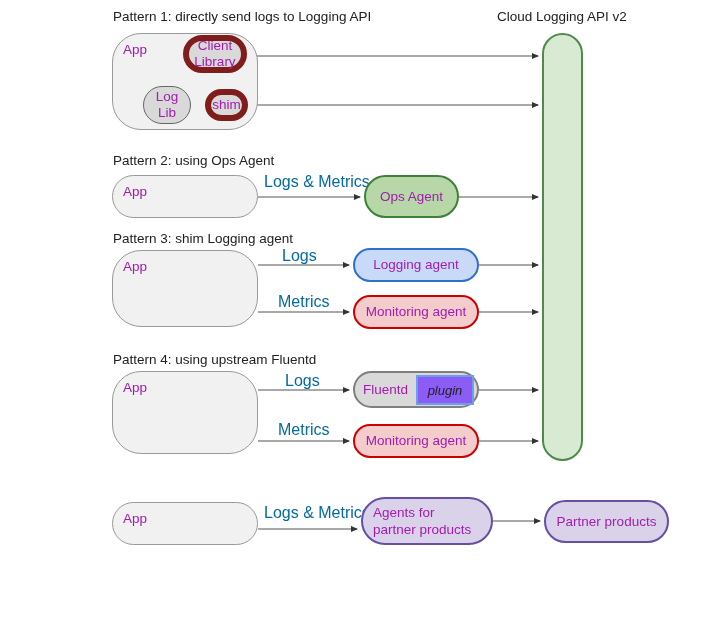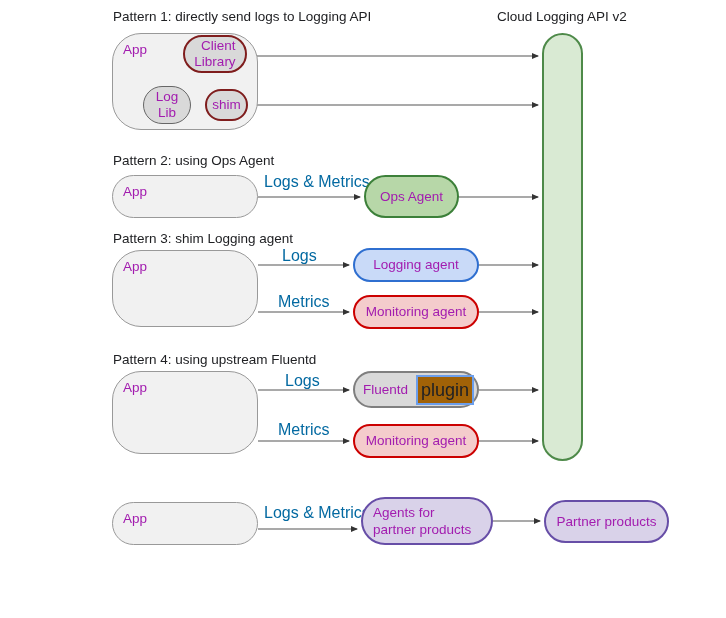--- a/index.html
+++ b/index.html
@@ -44,24 +44,24 @@
   }
   .grey-inner {
     background: #d9d9d9;
     border: 1px solid #666666;
     align-items: center;
     justify-content: center;
     text-align: center;
   }
   .blue-outline-grey {
     background: #d9d9d9;
-    border: 2px solid #7f1d1d;
-    align-items: center;
-    justify-content: center;
-    text-align: right;
+    border: 6px solid #7f1d1d;
+    align-items: center;
+    justify-content: center;
+    text-align: center;
   }
   .green-box {
     background: #b7d7a8;
     border: 2px solid #3c8039;
     align-items: center;
     justify-content: center;
     text-align: left;
   }
   .green-bar {
     background: #d9ead3;
@@ -84,27 +84,28 @@
   .fluentd-box {
     background: #d9d9d9;
     border: 2px solid #7f7f7f;
     align-items: center;
     justify-content: flex-start;
     padding-left: 8px;
   }
   .plugin-box {
     position: absolute;
     box-sizing: border-box;
-    background: #a16207;
+    background: #8b5cf6;
     border: 2px solid #6c9eeb;
     display: flex;
     align-items: center;
     justify-content: center;
-    font-size: 18px;
+    font-size: 13px;
     color: #202124;
+    font-style: italic;
   }
   .purple-box {
     background: #d9d2e9;
     border: 2px solid #674ea7;
     align-items: center;
     padding-left: 10px;
     line-height: 17px;
   }
   .edge-label {
     position: absolute;

